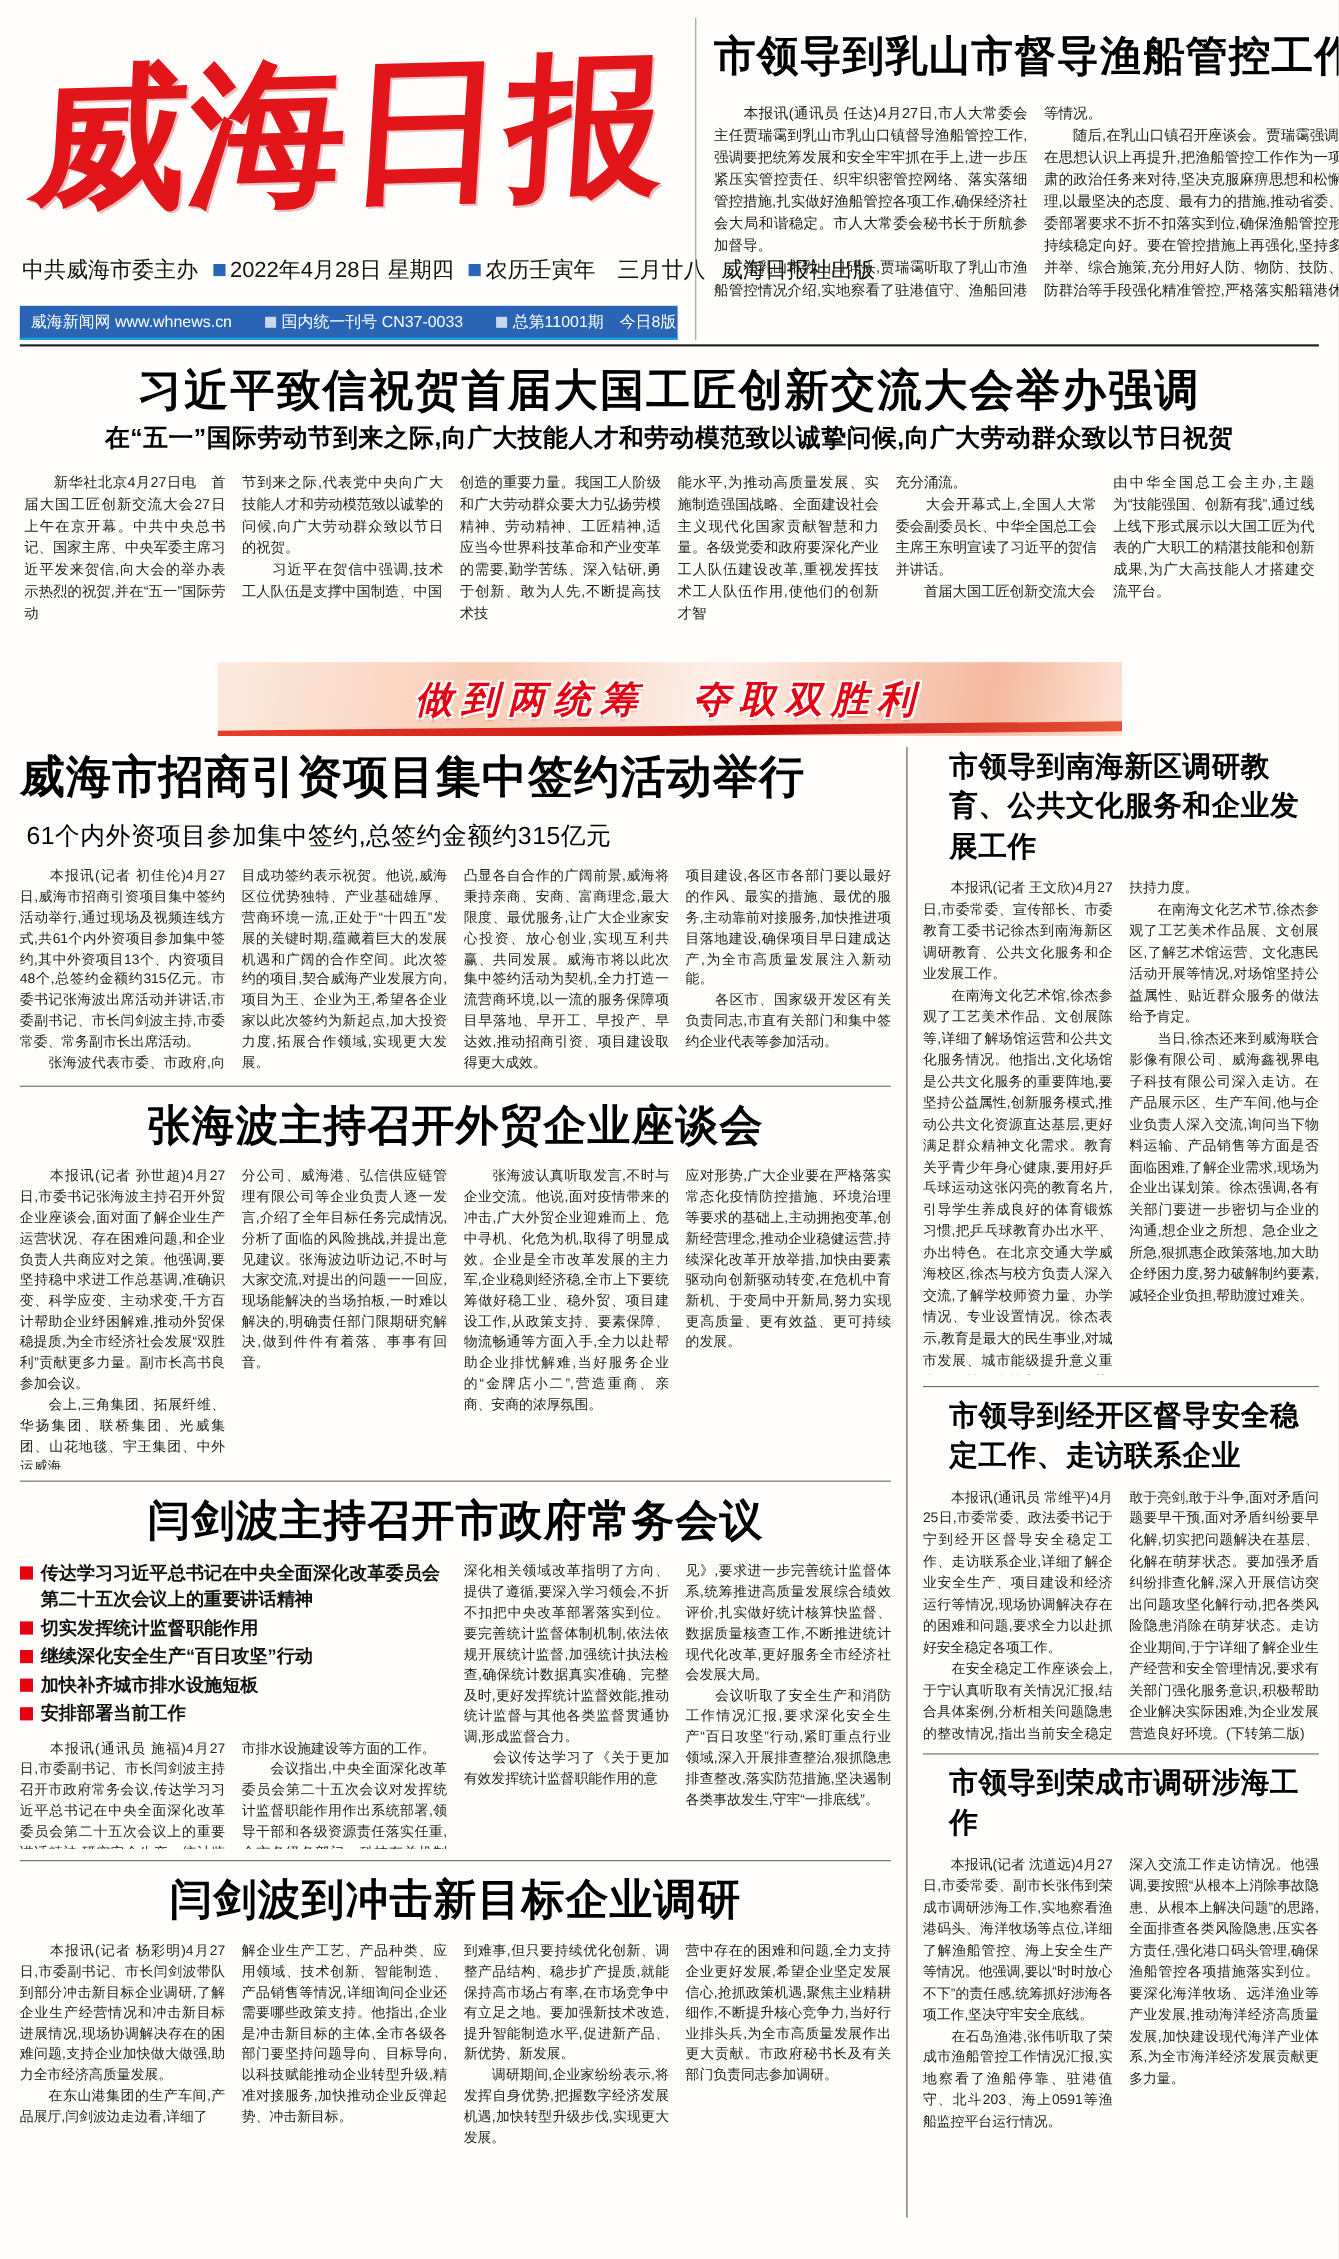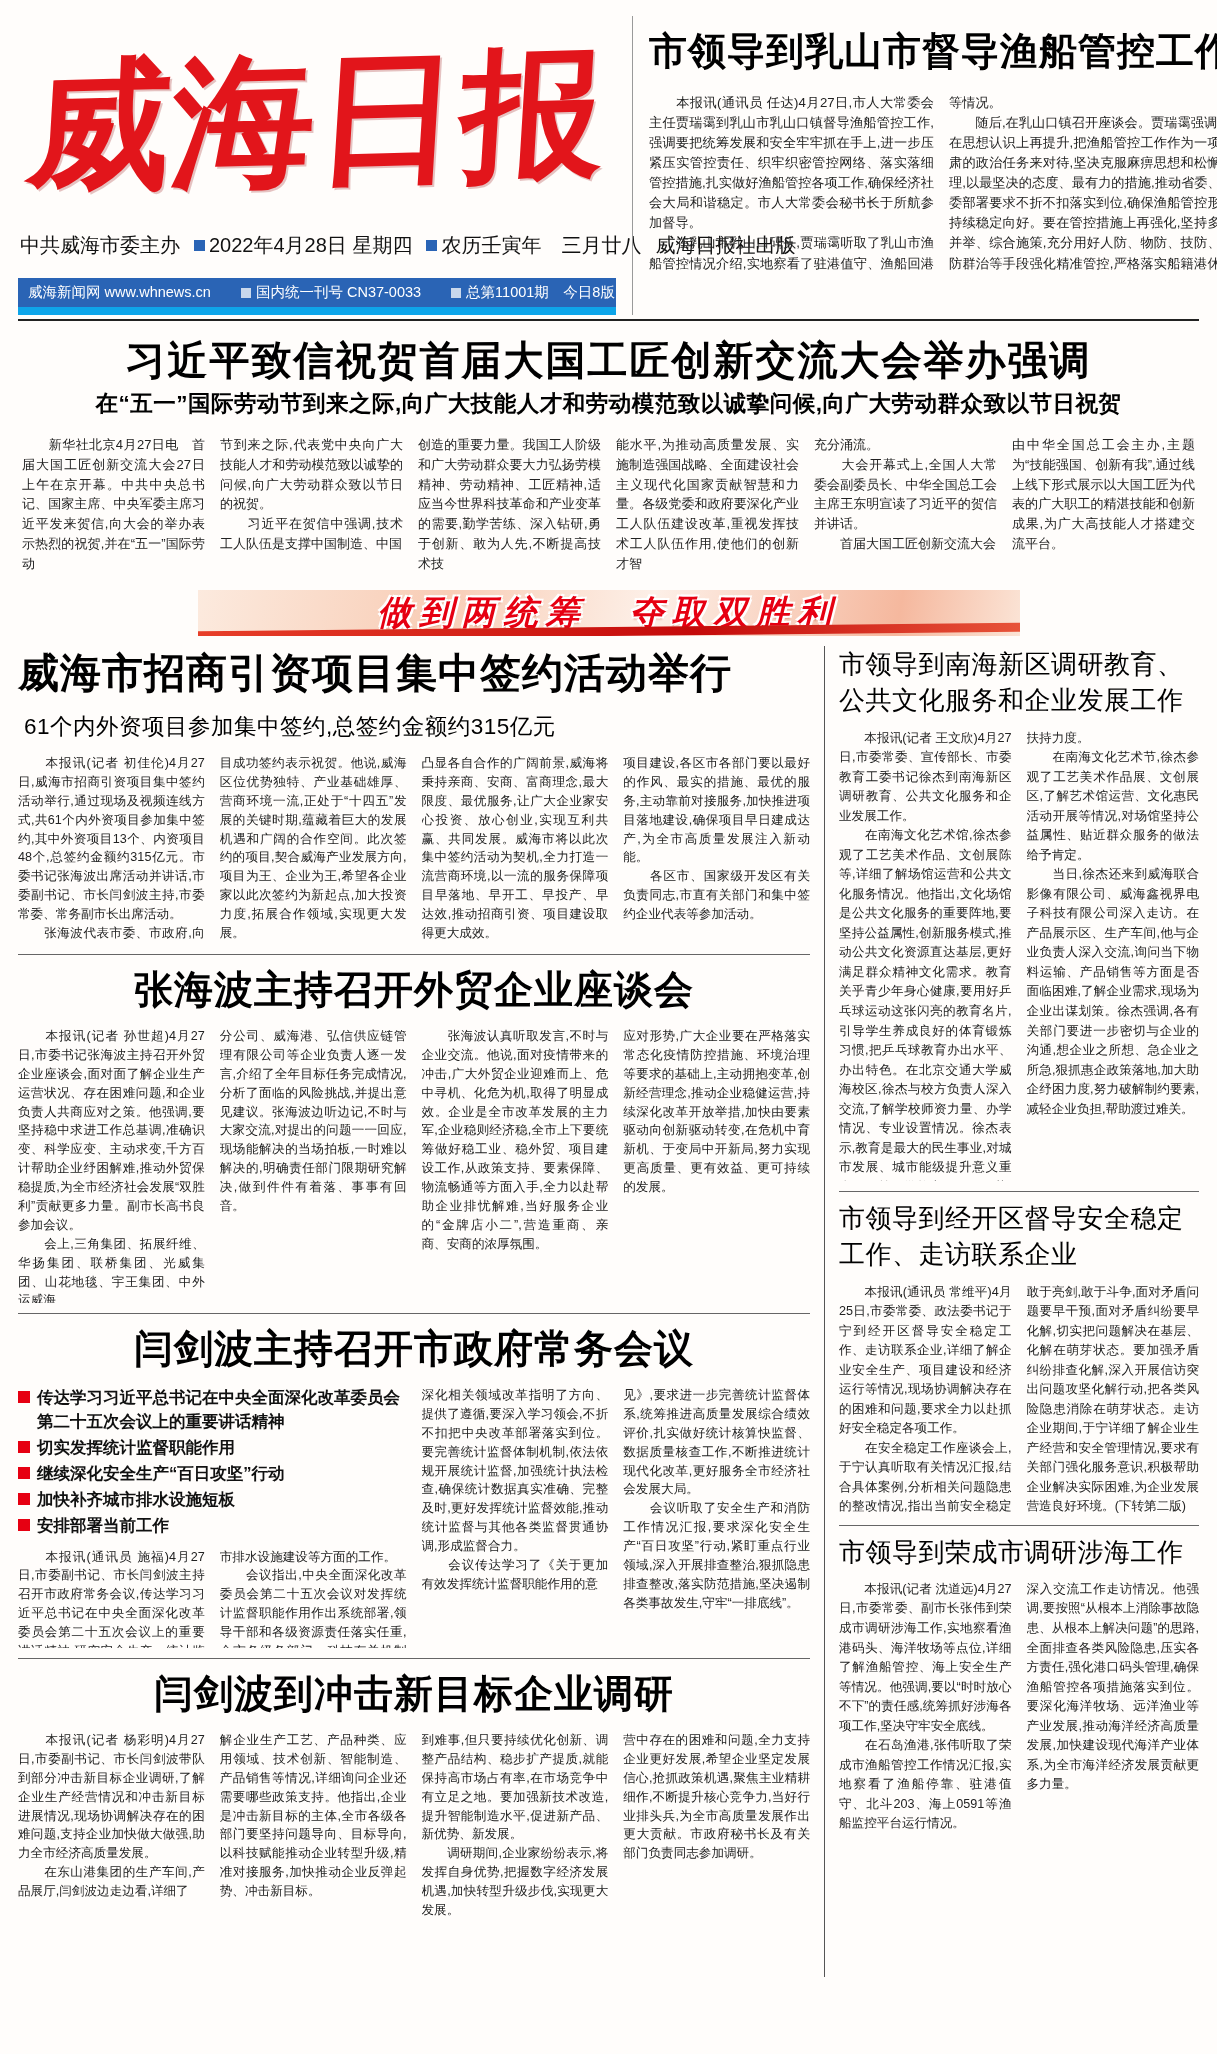--- a/index.html
+++ b/index.html
@@ -16,40 +16,40 @@
     height:212px; display:flex; align-items:center; justify-content:center;
     font-family:"DejaVu Serif", serif; font-weight:900; font-size:142px;
     color:#e2151b; transform:skewX(-5deg) rotate(-1.5deg);
     text-shadow:2px 2px 0 rgba(150,20,20,.25); white-space:nowrap; letter-spacing:2px;
   }
   .dateline { display:flex; align-items:center; gap:14px; font-size:20px; color:#111;
     padding:4px 2px 19px 2px; white-space:nowrap; }
   .sq { display:inline-block; width:11px; height:11px; background:#2a64b5; margin-right:4px; flex:none; }
   .dl-item { display:flex; align-items:center; }
   .infobar { background:#2a64b5; color:#fff; font-size:14.5px; display:flex; align-items:center;
-    gap:30px; padding:5px 10px; white-space:nowrap; border-bottom:8px solid #0ea5e9; }
+    gap:30px; padding:5px 10px; white-space:nowrap; border-bottom:2px solid #0ea5e9; }
   .sq-light { display:inline-block; width:10px; height:10px; background:rgba(255,255,255,.75); margin-right:5px; }
   .ib-item { display:flex; align-items:center; }
   .header-right { flex:1; border-left:1px solid #9a9a9a; padding:6px 0 0 16px; }
   .tr-title { font-family:"DejaVu Serif", serif; font-weight:900; font-size:38px;
     letter-spacing:1px; text-align:center; color:#000; margin:4px 0 16px 0; white-space:nowrap; }
   .cols { display:flex; gap:15px; overflow:hidden; }
   .col { flex:1; font-size:13.2px; line-height:1.52; text-align:justify;
     white-space:pre-line; color:#222; overflow:hidden; }
   .tr-cols { height:182px; }
   
   .lead { padding:12px 4px 0 4px; }
   .kicker { text-align:center; font-size:40px; font-weight:700; letter-spacing:2px; color:#000; }
   .lead-headline { text-align:center; font-family:"DejaVu Serif", serif; font-weight:900;
     font-size:48px; letter-spacing:1px; color:#000; margin:10px 0 8px 0; white-space:nowrap; }
   .lead-subhead { text-align:center; font-size:22.5px; font-weight:700; color:#000; letter-spacing:.5px; }
   .lead-cols { margin-top:16px; height:152px; }
   .lead-cols .col { font-size:13px; }
   
-  .banner { position:relative; width:822px; height:46px; margin:3px auto 10px auto;
+  .banner { position:relative; width:822px; height:67px; margin:21px auto 10px auto;
     background:linear-gradient(100deg,#fceade 0%,#f8cdb6 30%,#fdf0e8 55%,#f5b89e 85%,#fbe4d6 100%);
     display:flex; align-items:center; justify-content:center; overflow:hidden; }
   .banner::after { content:""; position:absolute; left:-10px; right:-10px; bottom:0; height:9px;
     background:linear-gradient(90deg,#e8402a,#c40a0a 60%,#e8553a); transform:skewY(-.6deg); }
   .banner-text { font-size:34px; font-weight:900; font-style:italic; letter-spacing:8px; color:#e60012;
     text-shadow:-2px -2px 0 #fff, 2px -2px 0 #fff, -2px 2px 0 #fff, 2px 2px 0 #fff, 0 3px 2px rgba(180,40,10,.35); }
   
   .main { display:flex; gap:0; margin-top:4px; }
   .main-left { flex:1; padding-right:14px; border-right:1px solid #555; }
   .main-right { width:374px; flex:none; padding-left:14px; }
@@ -63,22 +63,22 @@
     font-weight:900; font-size:39px; letter-spacing:1px; color:#000; margin:4px 0 10px 0; }
   .b-cols { height:276px; }
   .c-body { display:flex; gap:15px; height:262px; overflow:hidden; }
   .c-half { flex:1; display:flex; flex-direction:column; }
   .bullets { list-style:none; margin-bottom:8px; }
   .bullets li { display:flex; gap:7px; font-size:16.5px; font-weight:700; line-height:1.45;
     color:#111; margin-bottom:2px; }
   .bullet-sq { width:12px; height:12px; background:#e60012; margin-top:5px; flex:none; }
   .c-cols { flex:1; }
   .d-cols { height:246px; }
-  .r-headline { font-family:"DejaVu Serif", serif; font-weight:400; font-size:26px; line-height:1.4;
-    letter-spacing:.5px; color:#000; margin-bottom:10px; }
+  .r-headline { font-family:"DejaVu Serif", serif; font-weight:700; font-size:26px; line-height:1.4;
+    letter-spacing:.5px; color:#000; margin-bottom:10px;margin-left:24px; }
   .r-cols .col { font-size:12.6px; line-height:1.55; }
   .r1-cols { height:452px; }
   .r2-cols { height:232px; }
   .r3-cols { height:330px; }
 </style>
 </head>
 <body>
 
 <div class="page">
 

